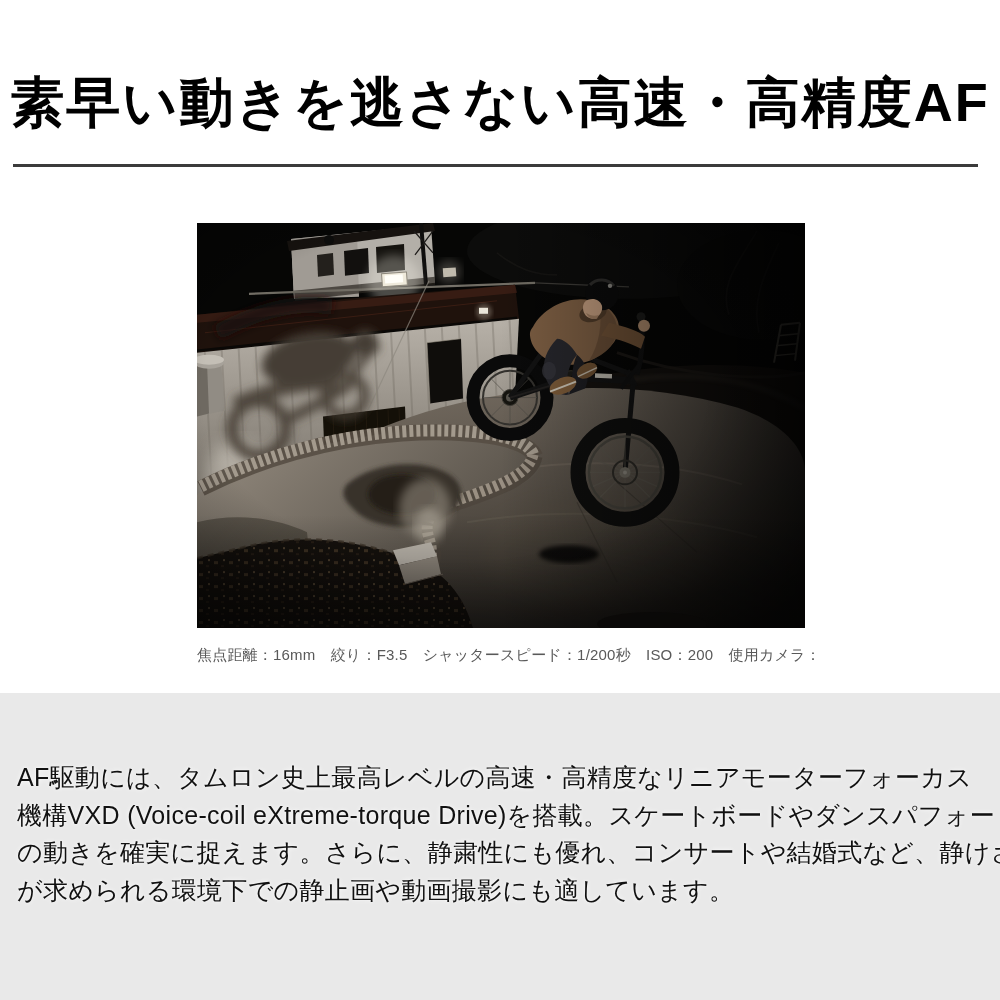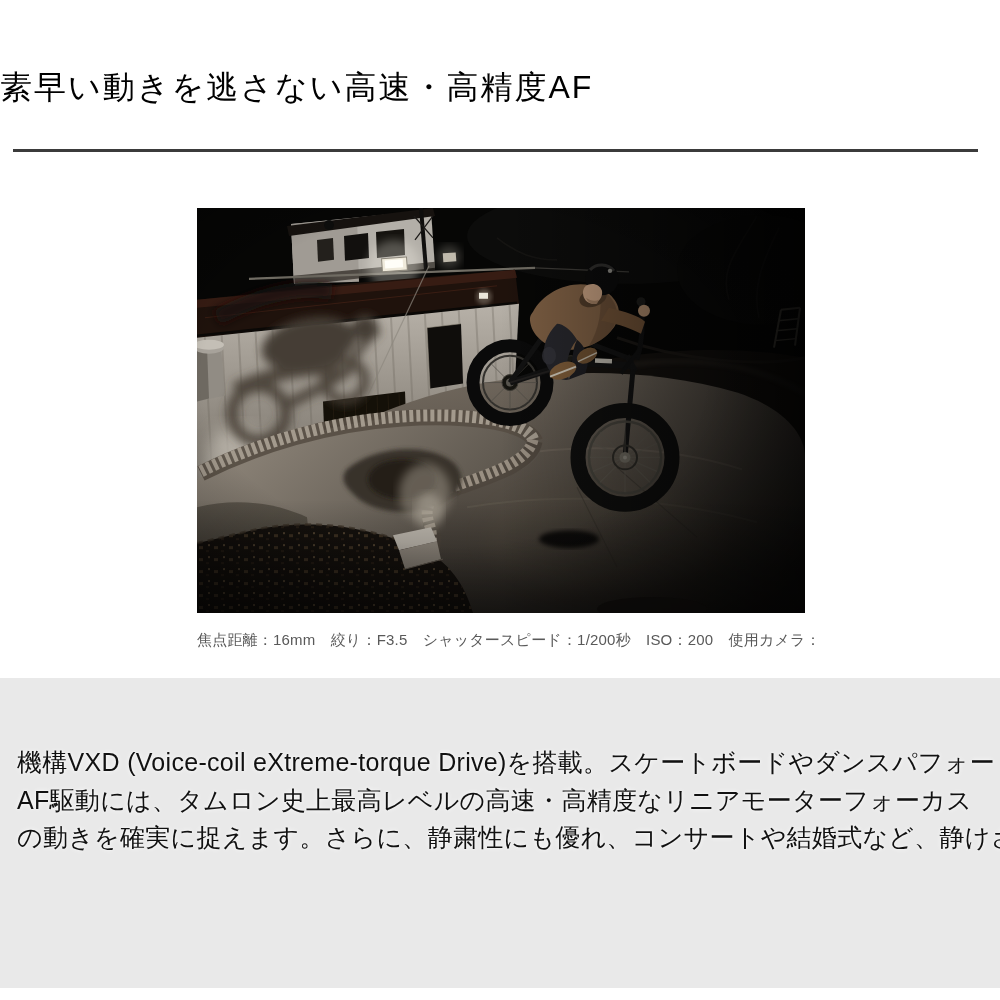--- a/index.html
+++ b/index.html
@@ -5,22 +5,22 @@
   html,body{margin:0;padding:0;}
   body{
     width:1000px;height:1000px;overflow:hidden;background:#ffffff;
     font-family:"Liberation Sans", sans-serif;
     -webkit-font-smoothing:antialiased;
   }
   .page{width:1000px;height:1000px;position:relative;}
 
   
   .heading{
-    padding-top:41px;
-    font-size:32px;line-height:50px;font-weight:400;
+    padding-top:41px;text-align:center;
+    font-size:54px;line-height:50px;font-weight:700;
     letter-spacing:2px;color:#000;white-space:nowrap;
   }
   .divider{
     border:none;border-top:3px solid #3b3b3b;
     margin:37px 22px 0 13px;height:0;
   }
 
   
   .photo-figure{margin:56px 0 0 197px;width:608px;}
   .photo-frame{width:608px;height:405px;overflow:hidden;background:#050505;}
@@ -324,19 +324,20 @@
       </svg>
     </div>
 
     <figcaption class="caption">
       <div>焦点距離：16mm　絞り：F3.5　シャッタースピード：1/200秒　ISO：200　使用カメラ：</div>
     </figcaption>
   </figure>
 
   <section class="body-section">
     <div>
+      <div class="body-line">AF駆動には、タムロン史上最高レベルの高速・高精度なリニアモーターフォーカス</div>
       <div class="body-line">機構VXD (Voice-coil eXtreme-torque Drive)を搭載。スケートボードやダンスパフォー</div>
-      <div class="body-line">AF駆動には、タムロン史上最高レベルの高速・高精度なリニアモーターフォーカス</div>
       <div class="body-line">の動きを確実に捉えます。さらに、静粛性にも優れ、コンサートや結婚式など、静けさ</div>
+      <div class="body-line">が求められる環境下での静止画や動画撮影にも適しています。</div>
     </div>
   </section>
 
 </div>
 
 </body></html>

